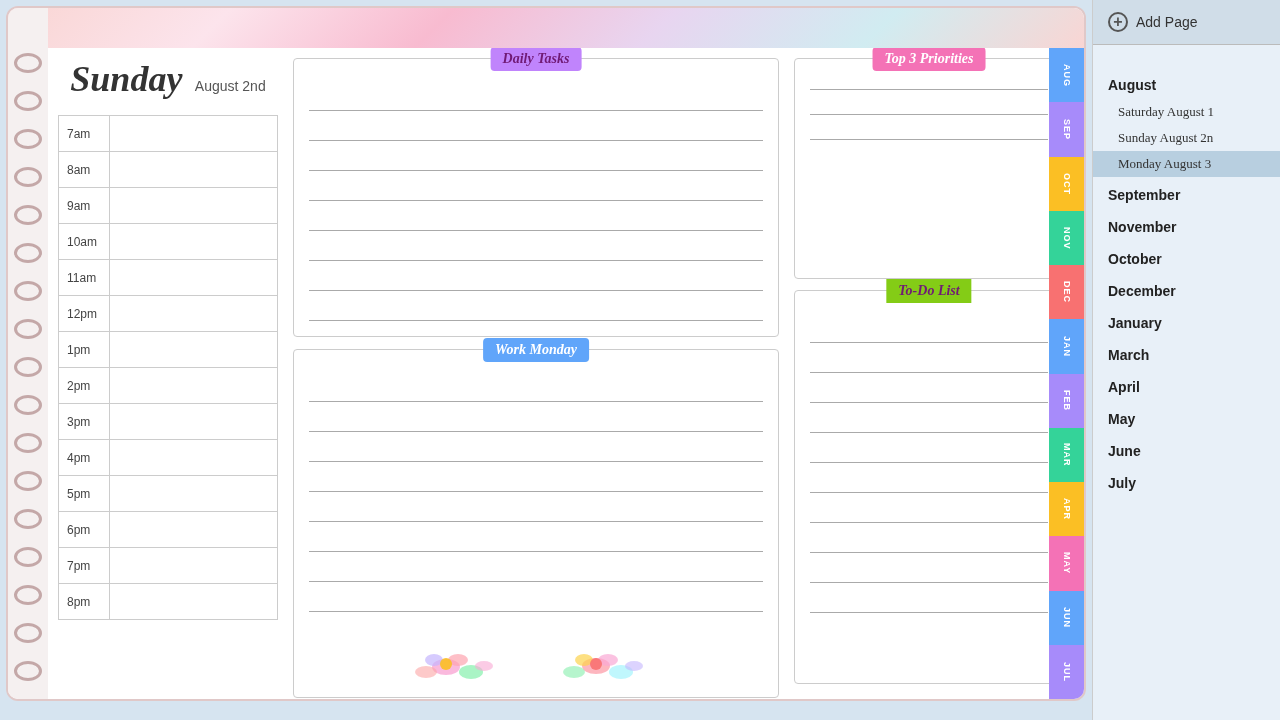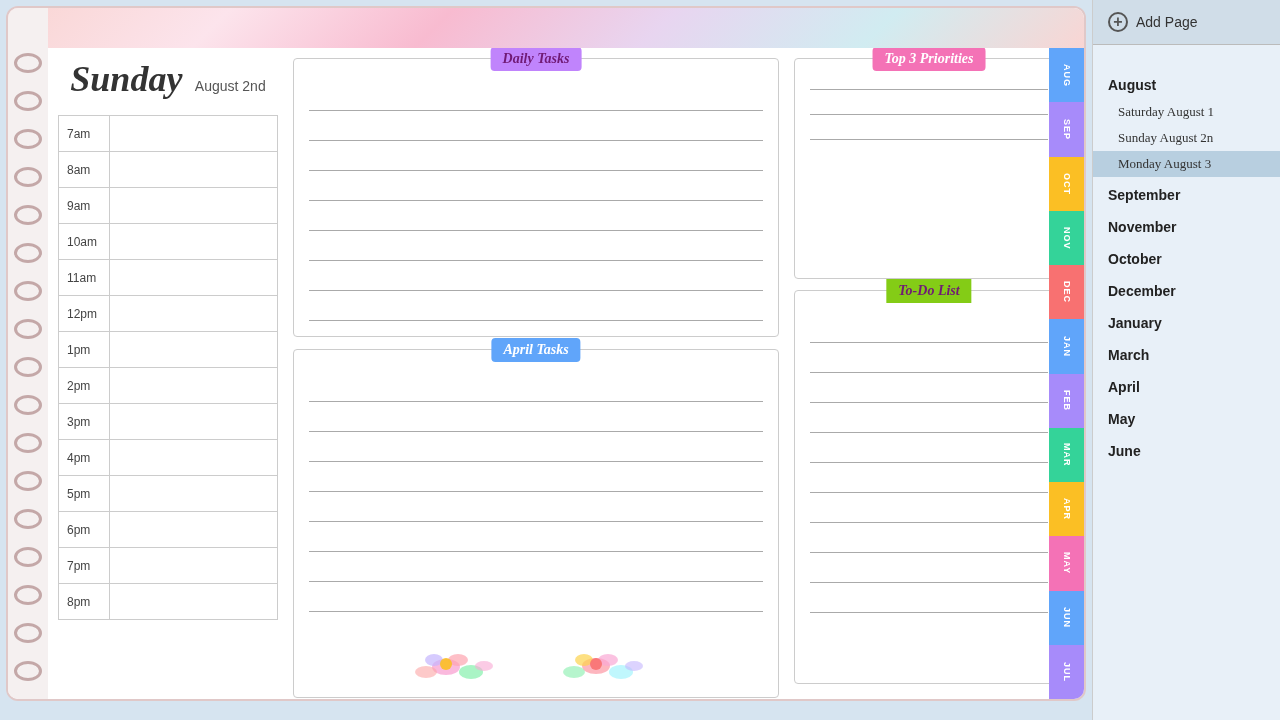--- a/index.html
+++ b/index.html
@@ -466,21 +466,21 @@
             <div class="task-line"></div>
             <div class="task-line"></div>
             <div class="task-line"></div>
             <div class="task-line"></div>
             <div class="task-line"></div>
             <div class="task-line"></div>
           </div>
         </div>
 
         <div class="task-box" style="flex:1;">
-          <span class="task-box-label work-tasks-label">April Tasks</span>
+          <span class="task-box-label work-tasks-label">Work Monday</span>
           <div class="task-lines">
             <div class="task-line"></div>
             <div class="task-line"></div>
             <div class="task-line"></div>
             <div class="task-line"></div>
             <div class="task-line"></div>
             <div class="task-line"></div>
             <div class="task-line"></div>
             <div class="task-line"></div>
           </div>
@@ -589,14 +589,17 @@
       </div>
       <div class="month-section">
         <div class="month-name">April</div>
       </div>
       <div class="month-section">
         <div class="month-name">May</div>
       </div>
       <div class="month-section">
         <div class="month-name">June</div>
       </div>
+      <div class="month-section">
+        <div class="month-name">July</div>
+      </div>
     </div>
 </div>
 
 </body></html>

